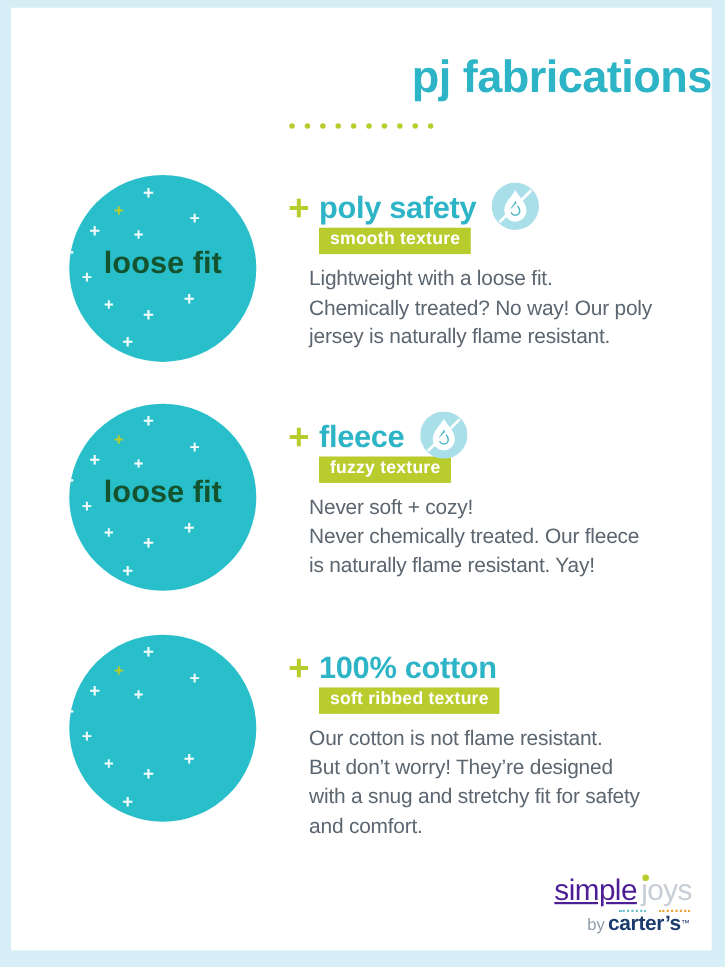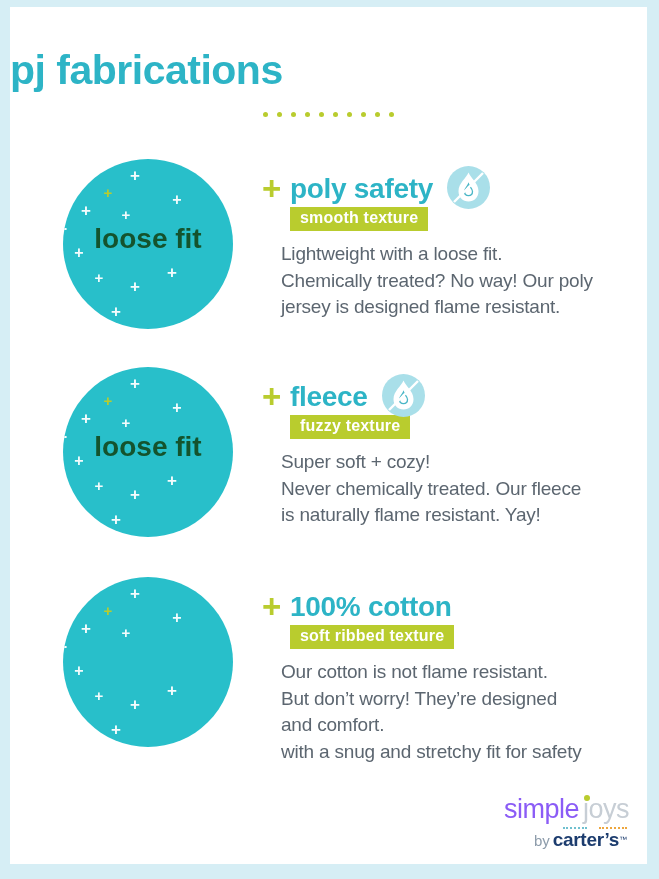--- a/index.html
+++ b/index.html
@@ -8,22 +8,22 @@
     background:#d6eef5;
     font-family:"Liberation Sans",sans-serif;
     overflow:hidden;
   }
   .page{
     position:absolute;left:10px;top:7px;right:12px;bottom:15px;
     background:#ffffff;
   }
   
   .title{
-    position:absolute;top:40px;left:0;right:16px;
-    text-align:left;
+    position:absolute;top:40px;left:0;right:0;
+    text-align:right;
     font-size:41px;font-weight:bold;letter-spacing:-0.5px;
     color:var(--teal,#2db4c6);
   }
   .title-dots{
     position:absolute;top:105px;left:0;right:0;
     display:flex;justify-content:center;align-items:center;gap:9px;
   }
   .title-dots .dot{
     width:5px;height:5px;border-radius:50%;
     background:var(--green,#b9cc2e);display:inline-block;
@@ -64,21 +64,21 @@
     padding:2px 10px 4px 10px;line-height:18px;
   }
   .body{
     margin-left:19px;margin-top:10px;
     color:var(--body_text,#5c6670);
     font-size:19px;line-height:26.5px;letter-spacing:-0.2px;
   }
   
   .logo{position:absolute;right:18px;bottom:14px;text-align:right;}
   .logo-line1{font-size:27px;line-height:28px;white-space:nowrap;}
-  .logo-simple{color:#8b5cf6;font-weight:normal;letter-spacing:-0.5px;}
+  .logo-simple{color:#4c1d95;font-weight:normal;letter-spacing:-0.5px;text-decoration:underline;}
   .logo-joys{color:#c7ced5;font-weight:normal;letter-spacing:-0.5px;position:relative;margin-left:4px;}
   .joys-dot{
     position:absolute;left:1px;top:1px;width:6px;height:6px;border-radius:50%;
     background:var(--green,#b9cc2e);
   }
   .logo-underlines{
     display:flex;justify-content:flex-end;gap:12px;margin:1px 2px 1px 0;
   }
   .udots{height:3px;border-bottom:2px dotted;}
   .udots.teal{width:24px;border-color:#6fc0cf;}
@@ -161,61 +161,61 @@
           <line x1="7" y1="36" x2="36" y2="7" stroke="#ffffff" stroke-width="2.4"></line>
         </svg>
       </span>
     </div>
     <div class="badge-wrap">
       <span class="badge">smooth texture</span>
     </div>
     <div class="body">
         <div>Lightweight with a loose fit.</div>
         <div>Chemically treated? No way! Our poly</div>
-        <div>jersey is designed flame resistant.</div>
+        <div>jersey is naturally flame resistant.</div>
       </div>
   </section>
 
   <section class="row" style="top:372px">
     <div class="heading">
       <span class="hplus">+</span>
       <span class="hname">fleece</span>
       <span class="flame">
         <svg width="43" height="43" viewBox="0 0 43 43">
           <circle cx="21.5" cy="21.5" r="21.5" fill="#a9dfe9"></circle>
           <path d="M21.5 6.5 C19.5 12 11.5 17 11.5 25.2 C11.5 31.3 16 35.5 21.5 35.5 C27 35.5 31.5 31.3 31.5 25.2 C31.5 17 23.5 12 21.5 6.5 Z" fill="#ffffff"></path>
           <path d="M21.5 18 C20.3 21 17.5 22.3 17.5 25.6 C17.5 28.1 19.3 29.7 21.5 29.7 C23.7 29.7 25.5 28.1 25.5 25.6 C25.5 22.3 22.7 21 21.5 18 Z" fill="none" stroke="#49b6c6" stroke-width="1.3"></path>
           <line x1="7" y1="36" x2="36" y2="7" stroke="#ffffff" stroke-width="2.4"></line>
         </svg>
       </span>
     </div>
     <div class="badge-wrap">
       <span class="badge">fuzzy texture</span>
     </div>
     <div class="body">
-        <div>Super soft + cozy!</div>
+        <div>Never soft + cozy!</div>
         <div>Never chemically treated. Our fleece</div>
         <div>is naturally flame resistant. Yay!</div>
       </div>
   </section>
 
   <section class="row" style="top:582px">
     <div class="heading">
       <span class="hplus">+</span>
       <span class="hname">100% cotton</span>
 
     </div>
     <div class="badge-wrap">
       <span class="badge">soft ribbed texture</span>
     </div>
     <div class="body">
         <div>Our cotton is not flame resistant.</div>
         <div>But don’t worry! They’re designed</div>
+        <div>with a snug and stretchy fit for safety</div>
         <div>and comfort.</div>
-        <div>with a snug and stretchy fit for safety</div>
       </div>
   </section>
 
   <div class="logo">
     <div class="logo-line1">
       <span class="logo-simple">simple</span><span class="logo-joys"><span class="joys-dot"></span><span>joys</span></span>
     </div>
     <div class="logo-underlines">
       <span class="udots teal"></span>
       <span class="udots orange"></span>

